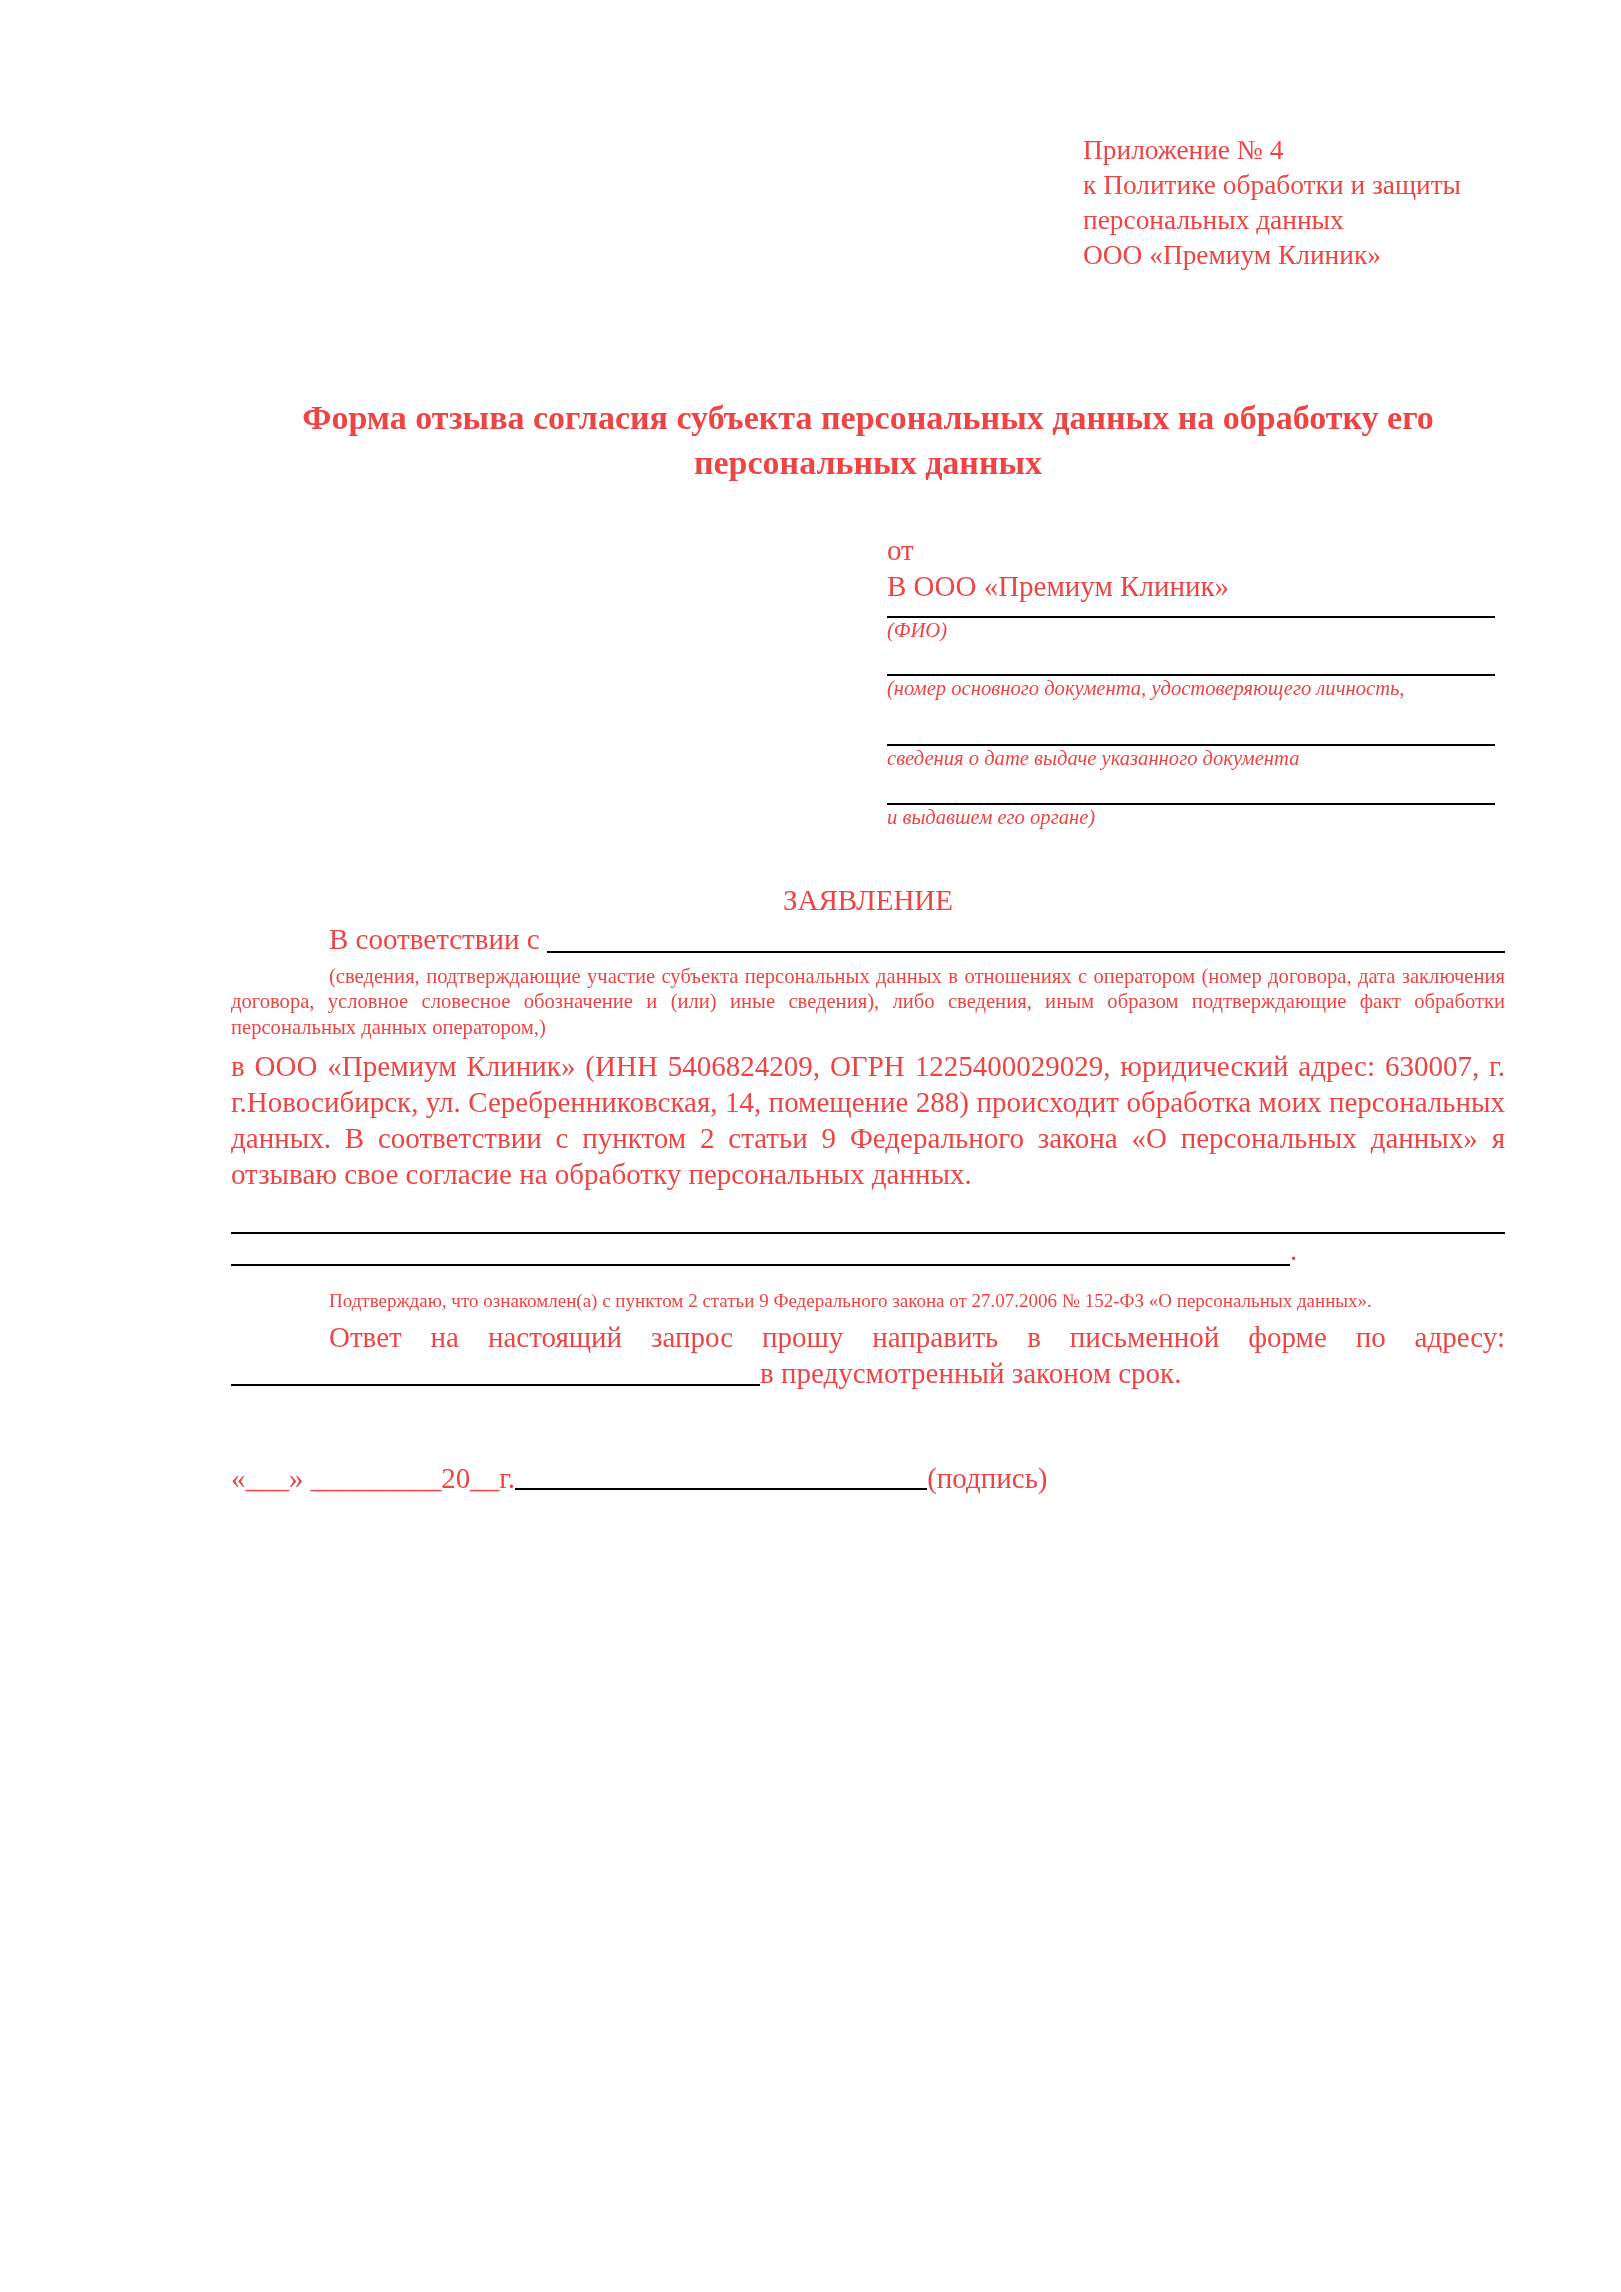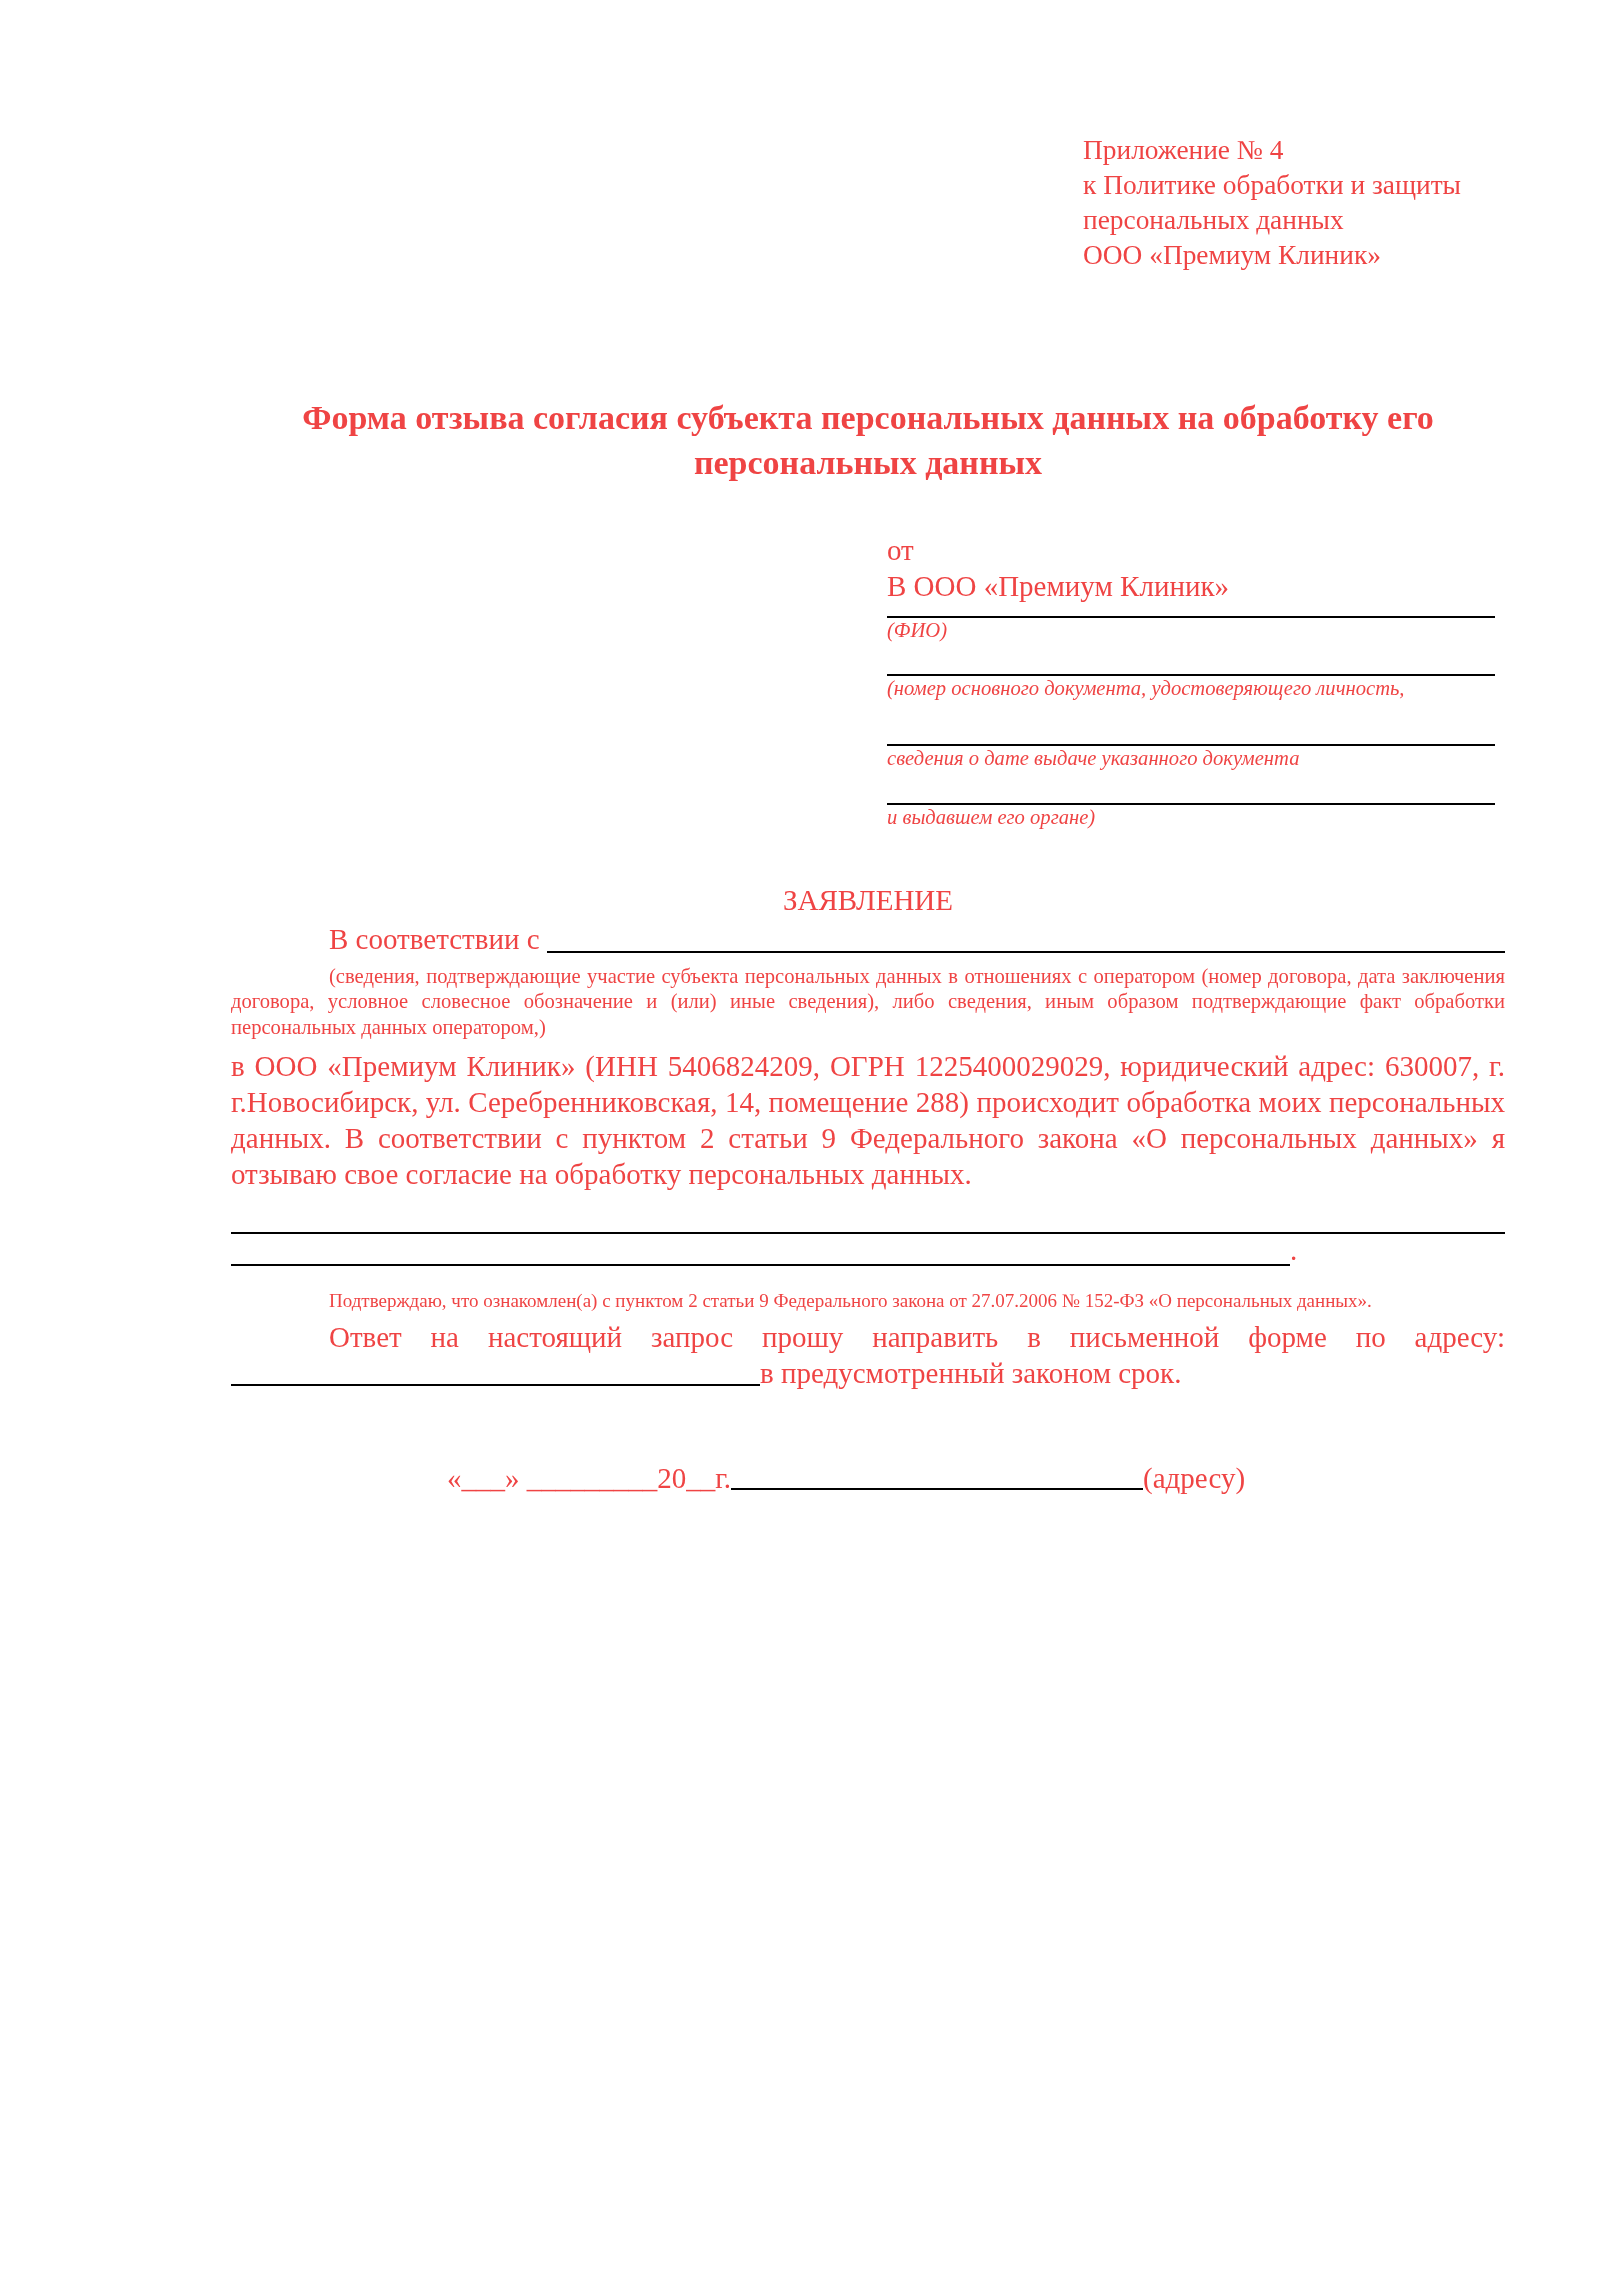--- a/index.html
+++ b/index.html
@@ -109,21 +109,21 @@
     text-indent: 98px;
   }
   .reply-line2 {
     display: flex;
     font-size: 29px;
     line-height: 36px;
   }
   .reply-line2 .line { width: 529px; border-bottom: 2.9px solid #000; margin-bottom: 4.9px; }
   .footer-row {
     display: flex;
-    justify-content: center;
+    justify-content: flex-start;
     align-items: flex-end;
     margin-top: 69px;
     padding-right: 44px;
     font-size: 29px;
     line-height: 36px;
   }
   .signature-group { display: flex; align-items: flex-end; }
   .signature-group .line { width: 412px; border-bottom: 2.9px solid #000; margin-bottom: 5.9px; }
 </style>
 </head>
@@ -178,18 +178,18 @@
 
   <div class="reply-line2">
     <div class="line"></div>
     <span>в предусмотренный законом срок.</span>
   </div>
 
   <div class="footer-row">
     <span>«___» _________20__г.</span>
     <span class="signature-group">
       <span class="line"></span>
-      <span>(адресу)</span>
+      <span>(подпись)</span>
     </span>
   </div>
 
 </div>
 
 
 </body></html>

